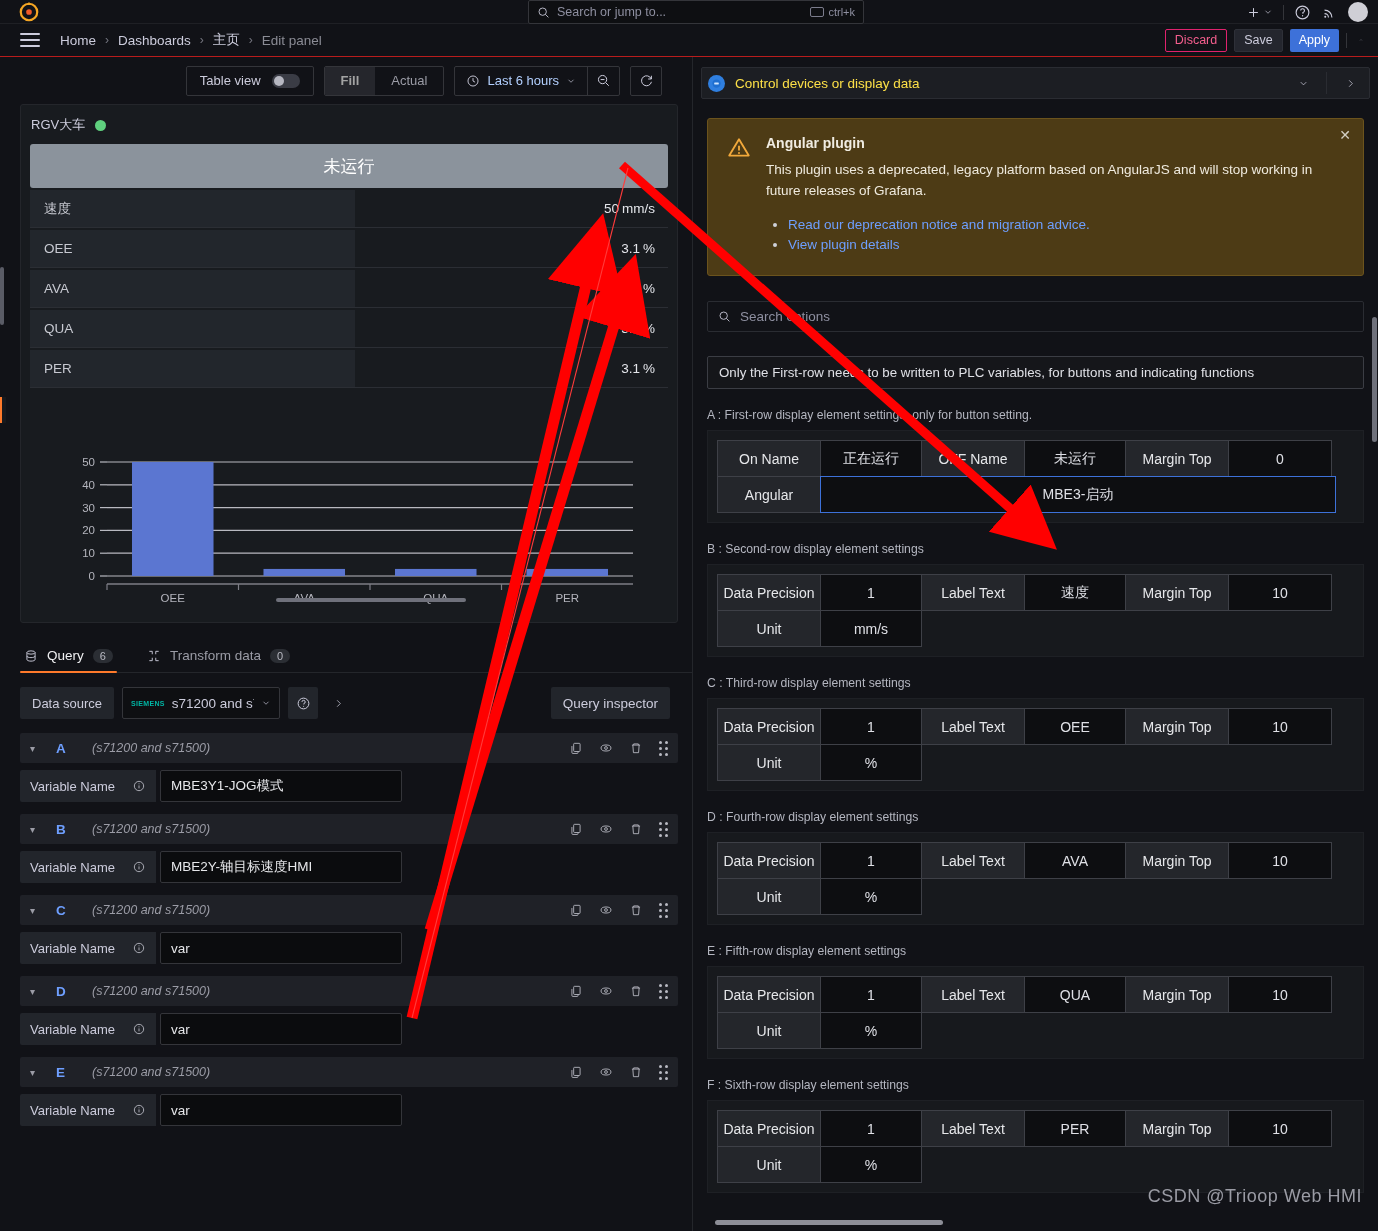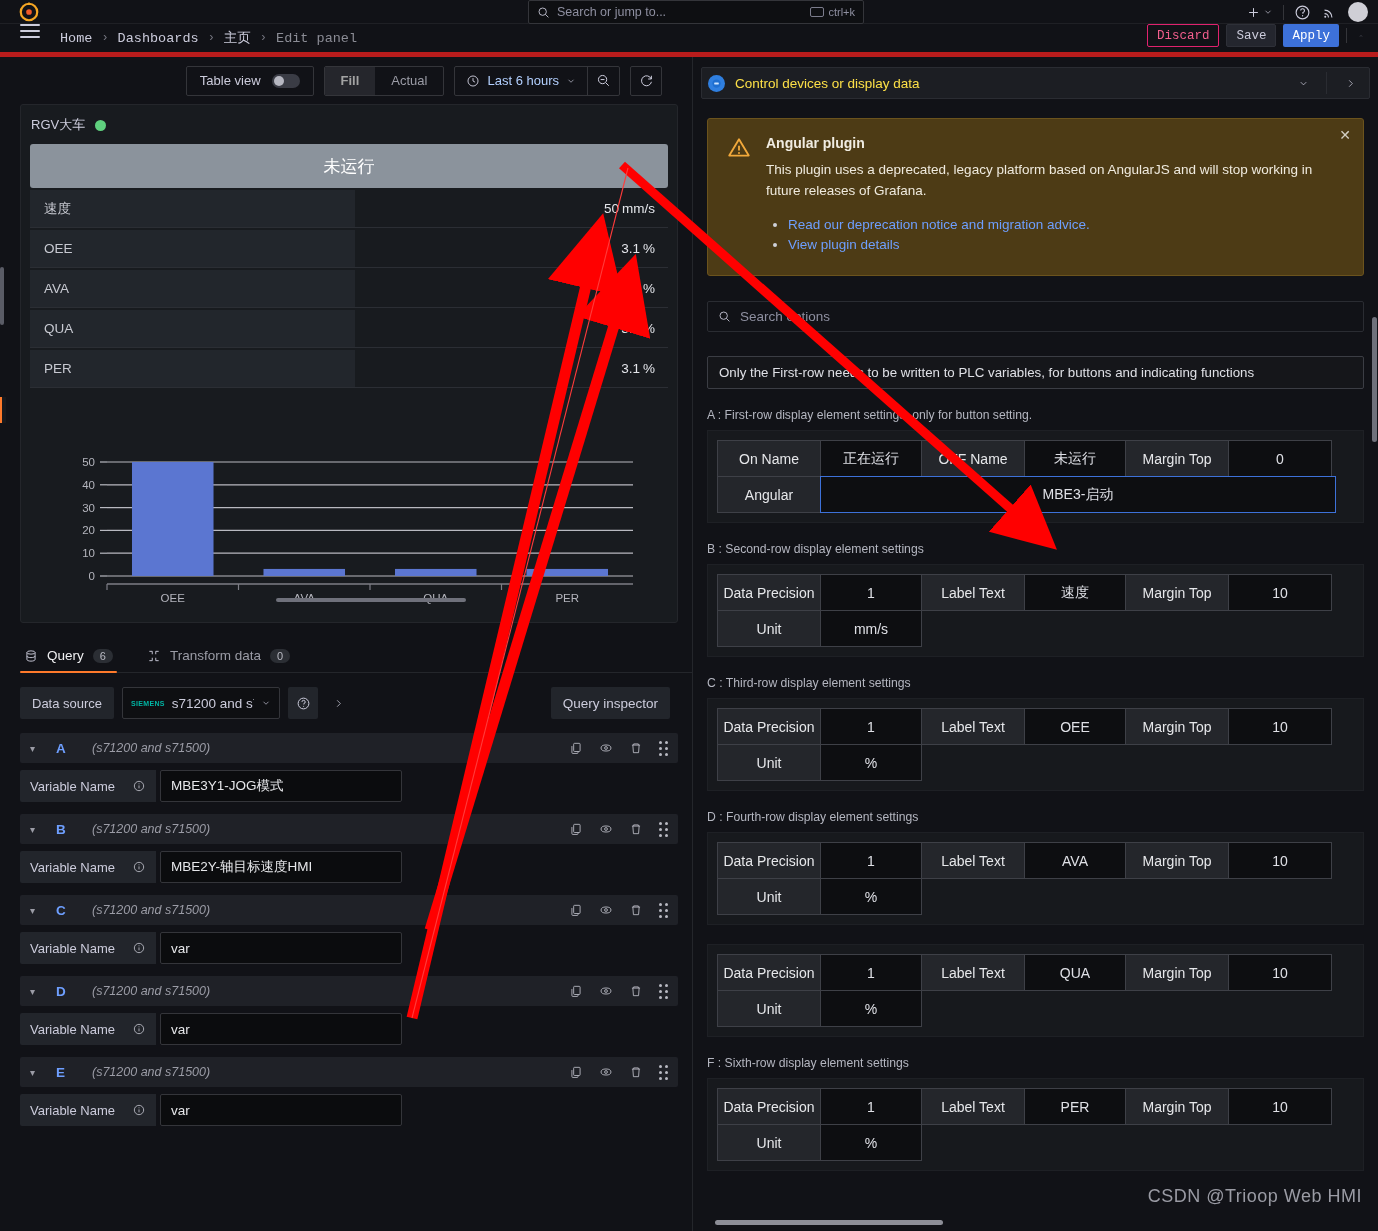--- a/index.html
+++ b/index.html
@@ -26,22 +26,22 @@
   .kbd .keyico{ display:inline-block; width:14px; height:10px; border:1px solid #7b7c8c; border-radius:2px;}
   .top-right{
     position:absolute; right:10px; top:0; height:24px; display:flex; align-items:center; gap:10px;
   }
   .plusbtn{display:flex; align-items:center; gap:2px; color:#ccccdc; font-size:15px;}
   .divline{width:1px;height:15px;background:#34353a;}
   .avatar{width:20px;height:20px;border-radius:50%;background:#cfcfd6;display:block;}
   .ic{ fill:none; stroke:#ccccdc; stroke-width:1.6; }
   
   .crumbrow{
-    height:33px; background:#111217; display:flex; 
-    border-bottom:5px solid #b91c1c; position:relative;font-family:Liberation Mono, monospace;
+    height:33px; background:#111217; display:flex; align-items:center;
+    border-bottom:1px solid #b91c1c; position:relative;
   }
   .hamburger{ margin-left:20px; width:20px; height:14px; display:flex; flex-direction:column; justify-content:space-between;}
   .hamburger i{display:block; height:2px; background:#ccccdc; border-radius:1px;}
   .crumbs{ margin-left:20px; display:flex; align-items:center; gap:9px; font-size:13.5px;}
   .crumbs a{ color:#ccccdc; text-decoration:none;}
   .crumbs .sep{ color:#74757f; font-size:12px;}
   .crumbs .cur{ color:#8b8c95;}
   .crumb-actions{ position:absolute; right:10px; display:flex; align-items:center; gap:7px;}
   .btn{ height:23px; border-radius:2px; font-size:12.5px; display:flex; align-items:center; padding:0 9px; cursor:pointer;}
   .btn-discard{ border:1px solid #e0226e; color:#f55f8e; background:transparent;}
@@ -775,20 +775,21 @@
               <div class="cell lab" style="width: 104px;">Margin Top</div>
               <div class="cell val" style="width: 104px;">10</div>
             </div>
             <div class="grid row2">
               <div class="cell lab" style="width: 104px;">Unit</div>
               <div class="cell val" style="width: 102px;">%</div>
             </div>
           </div>
         </div>
         <div class="sect">
+          <div class="sect-title">E : Fifth-row display element settings</div>
           <div class="sect-box">
             <div class="grid">
               <div class="cell lab" style="width: 104px;">Data Precision</div>
               <div class="cell val" style="width: 102px;">1</div>
               <div class="cell lab" style="width: 104px;">Label Text</div>
               <div class="cell val" style="width: 102px;">QUA</div>
               <div class="cell lab" style="width: 104px;">Margin Top</div>
               <div class="cell val" style="width: 104px;">10</div>
             </div>
             <div class="grid row2">

